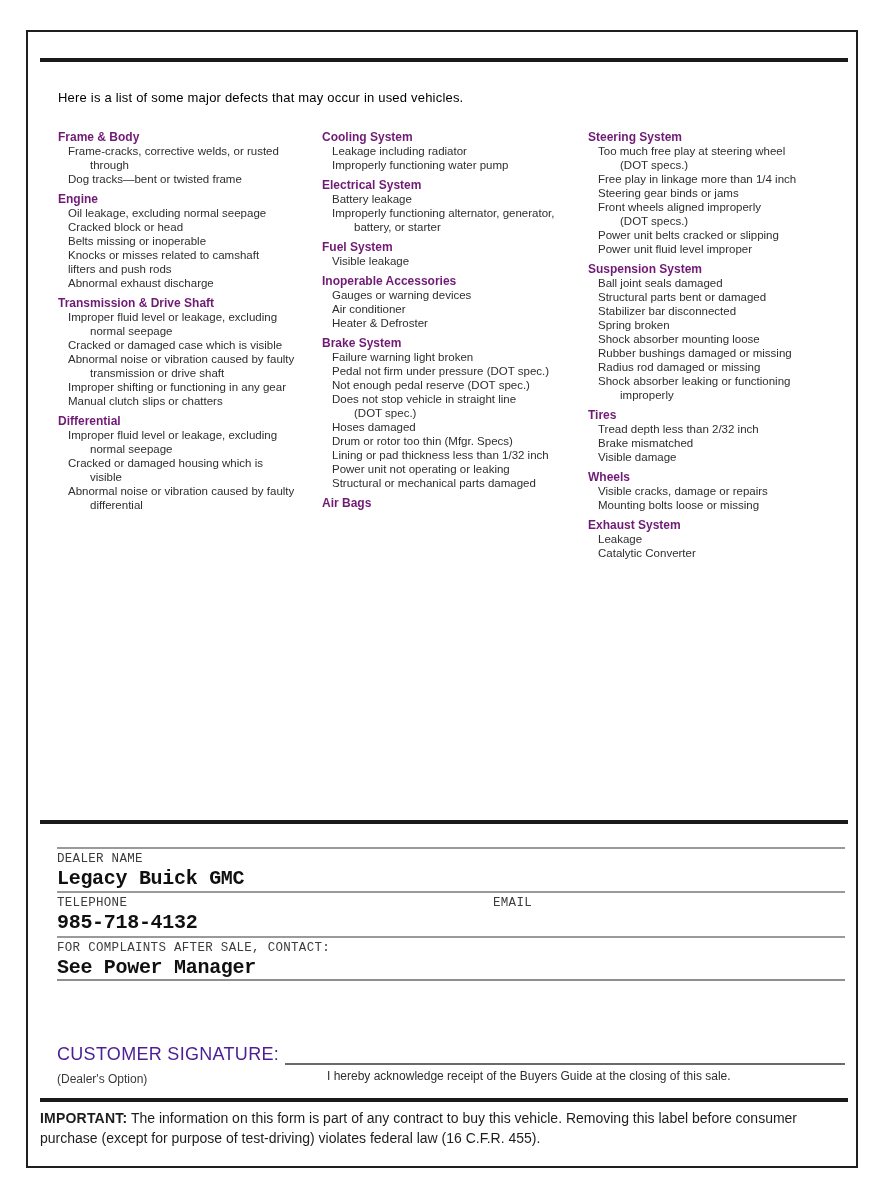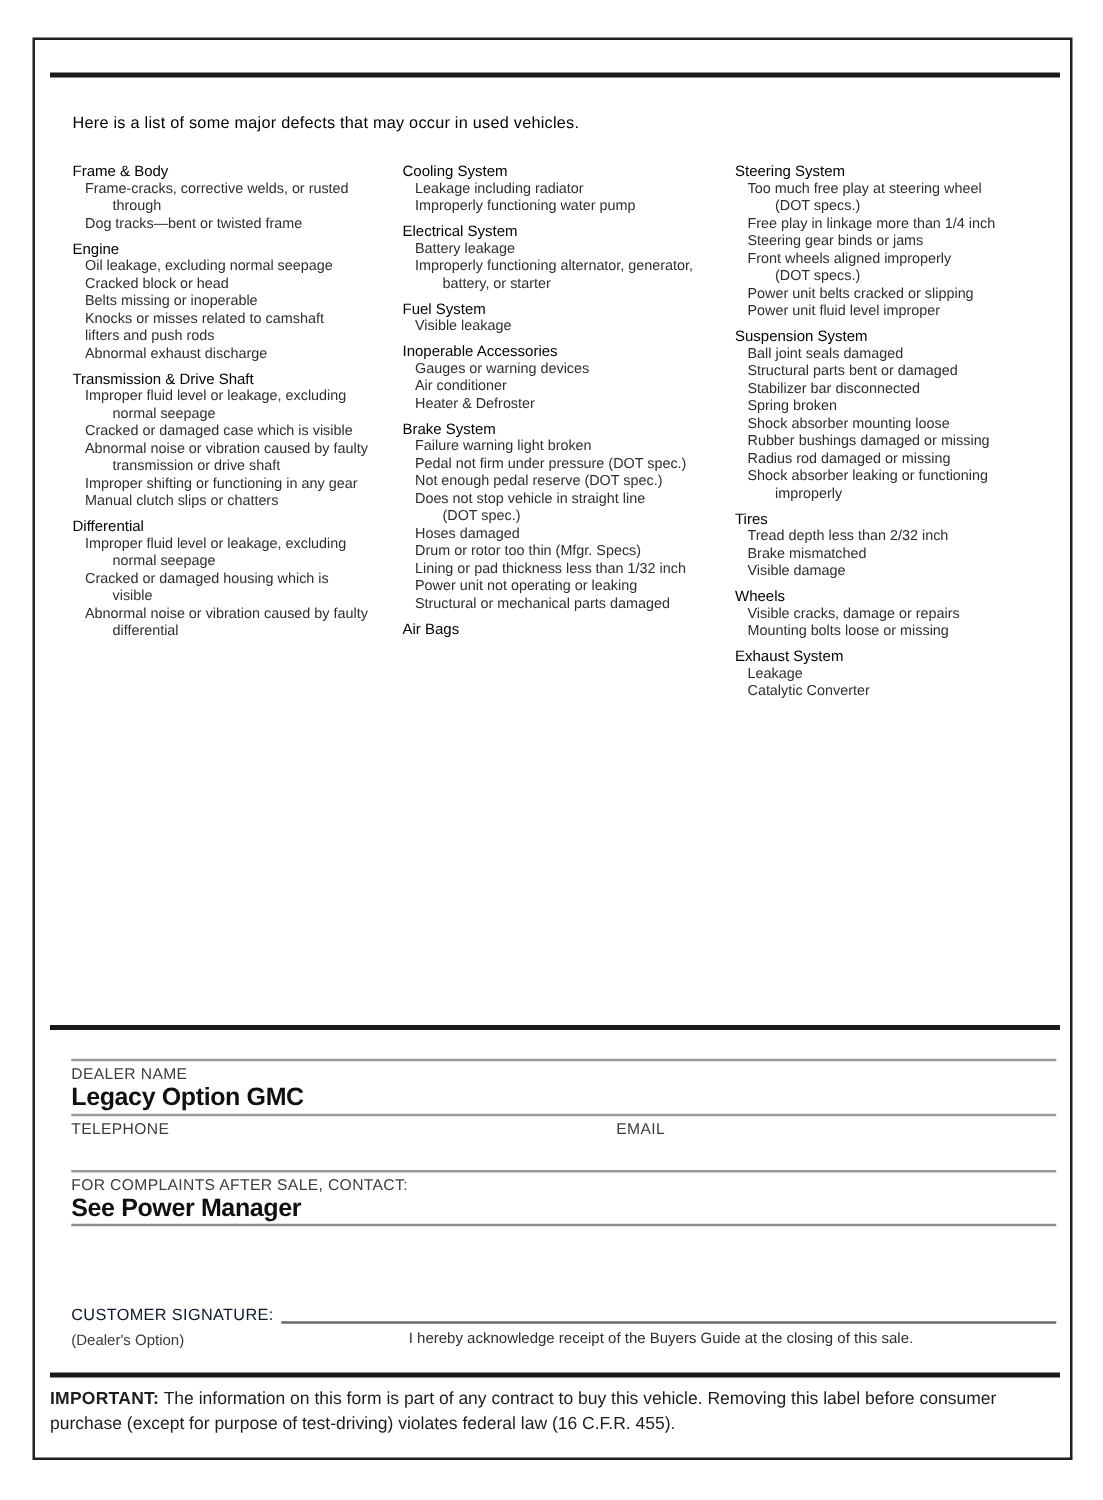--- a/index.html
+++ b/index.html
@@ -33,30 +33,30 @@
   .columns {
     position: absolute; top: 98px; left: 30px; right: 12px;
     display: flex;
   }
   .col { white-space: nowrap; }
   .col-1 { width: 264px; }
   .col-2 { width: 266px; }
   .col-3 { flex: 1; }
   .line { font-size: 11.5px; line-height: 14px; color: #2e2e2e; }
   .line.heading {
-    font-weight: normal; font-size: 12px; color: #000000;
+    font-weight: bold; font-size: 12px; color: #701a75;
     margin-top: 6px;
   }
   .line.heading:first-child { margin-top: 0; }
   .line.item  { padding-left: 10px; }
   .line.item2 { padding-left: 10px; }
   .line.cont  { padding-left: 32px; }
 
   .dealer {
-    position: absolute; top: 815px; left: 29px; width: 788px;
+    position: absolute; top: 815px; left: 29px; width: 788px; font-family: Liberation Mono, monospace;
   }
   .field-row {
     border-top: 2px solid #9a9a9a;
     padding-top: 3px;
     position: relative;
     box-sizing: border-box;
   }
   .field-row.last { border-bottom: 2px solid #8f8f8f; }
   .row-name { height: 44px; }
   .row-address { height: 42px; }
@@ -68,21 +68,21 @@
   .field-value {
     font-size: 20px; font-weight: bold; color: #101010;
     letter-spacing: -0.3px; margin-top: 1px;
   }
   .email-label { position: absolute; left: 392px; top: 3px; margin-left: 44px; }
 
   .signature {
     position: absolute; top: 1012px; left: 29px; width: 788px;
   }
   .sig-line-row { display: flex; align-items: flex-end; }
-  .sig-label { font-size: 13px; color: #0f172a; letter-spacing: 0.3px; white-space: nowrap; }
+  .sig-label { font-size: 18px; color: #4c1d95; letter-spacing: 0.3px; white-space: nowrap; }
   .sig-underline {
     flex: 1; border-bottom: 2px solid #6a6a6a;
     margin-left: 6px; height: 13px;
   }
   .sig-sub { position: relative; margin-top: 4px; height: 16px; }
   .dealer-option { font-size: 12px; color: #3a3a3a; margin-top: 23px; }
   .ack-text { position: absolute; left: 270px; top: 0; font-size: 12px; color: #2e2e2e; }
 
   .important {
     position: absolute; top: 1076px; left: 12px; width: 808px;
@@ -186,25 +186,26 @@
         <div class="line item">Leakage</div>
         <div class="line item">Catalytic Converter</div>
       </div>
   </div>
 
   <div class="rule-thick" id="rule-mid"></div>
 
   <div class="dealer">
     <div class="field-row row-name">
       <div class="field-label">DEALER NAME</div>
-      <div class="field-value">Legacy Option GMC</div>
+      <div class="field-value">Legacy Buick GMC</div>
     </div>
     <div class="field-row row-phone">
       <div class="field-label">TELEPHONE</div>
       <div class="field-label email-label">EMAIL</div>
+      <div class="field-value">985-718-4132</div>
     </div>
     <div class="field-row row-complaints last">
       <div class="field-label">FOR COMPLAINTS AFTER SALE, CONTACT:</div>
       <div class="field-value">See Power Manager</div>
     </div>
   </div>
 
   <div class="signature">
     <div class="sig-line-row">
       <span class="sig-label">CUSTOMER SIGNATURE:</span>

